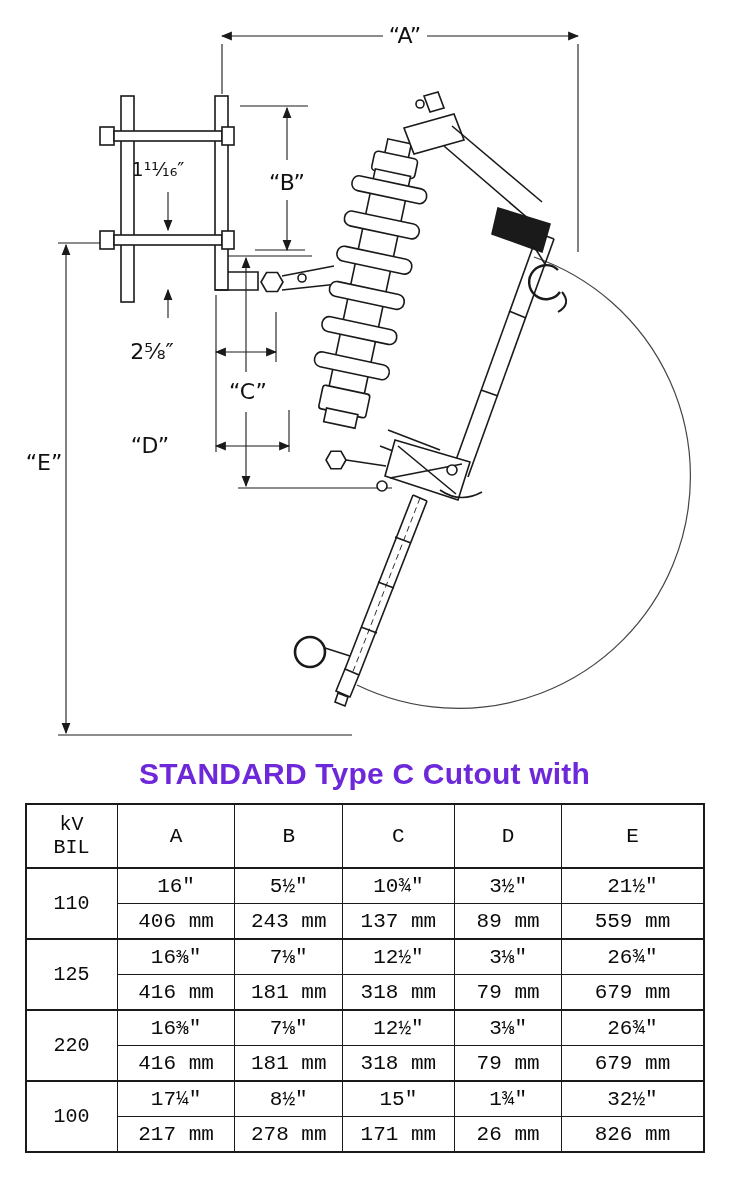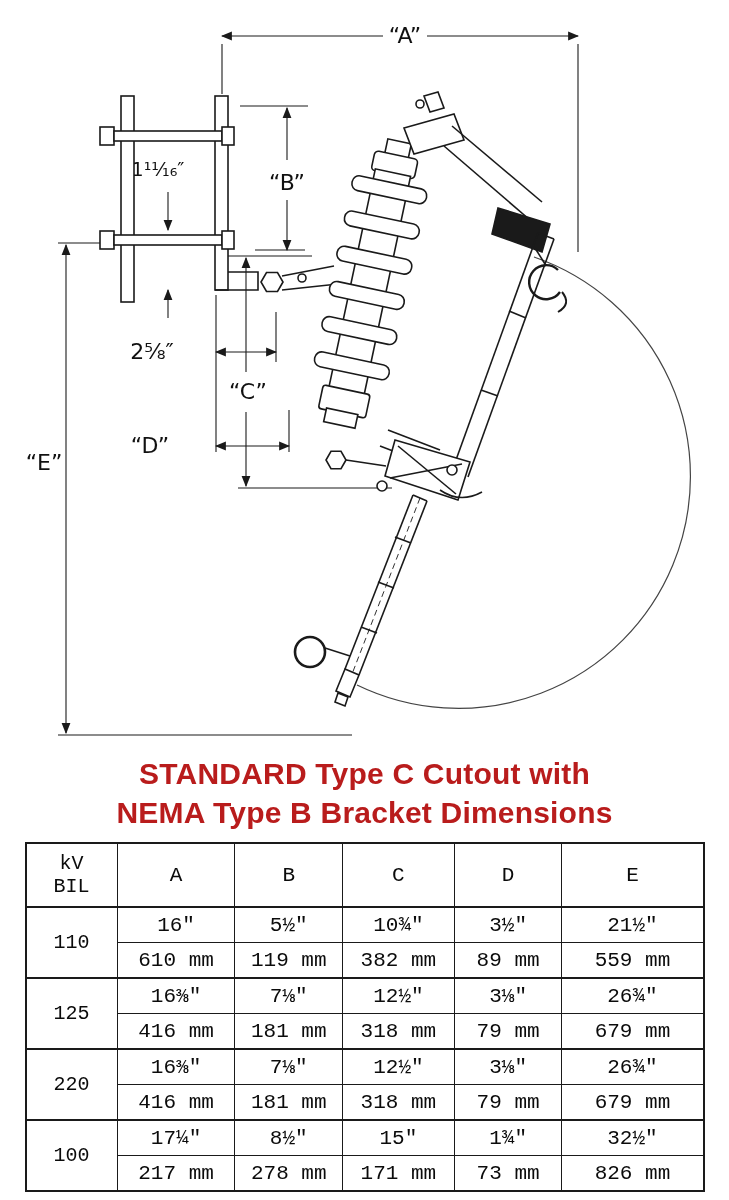--- a/index.html
+++ b/index.html
@@ -2,21 +2,21 @@
 <html><head>
 <meta charset="utf-8">
 <style>
   html,body{margin:0;padding:0;background:#ffffff;}
   body{width:729px;font-family:"Liberation Serif",serif;color:#111;}
   .page{width:729px;}
   svg text{font-family:"DejaVu Sans",sans-serif;fill:#111;}
   .lbl{font-size:22px;}
   .lbl-sm{font-size:19px;}
   .title{ text-align:center; font-family:"Liberation Sans",sans-serif; font-weight:700;
-          font-size:30px; line-height:1.3; color:#b91c1c; margin:2px 0 10px 0; letter-spacing:0.2px;}
+          font-size:30px; line-height:1.3; color:#6d28d9; margin:2px 0 10px 0; letter-spacing:0.2px;}
   table.dims{ border-collapse:collapse; margin:10px auto 0 auto; width:680px;
           font-family:Liberation Mono, monospace; font-size:21px; color:#0b0b0b;
           border:2px solid #1a1a1a; }
   table.dims th, table.dims td{ border:1px solid #1a1a1a; text-align:center;
           font-weight:400; padding:2px 4px; height:30px; }
   table.dims thead th{ height:58px; border-bottom:2px solid #1a1a1a; }
   table.dims tr.grp td{ border-top:2px solid #1a1a1a; }
   .kv{font-size:20px;}
 </style>
 </head>
@@ -150,21 +150,20 @@
       <line x1="361" y1="627" x2="377" y2="633" fill="none"></line>
       <polygon points="345,669 359,675 350,697 336,691"></polygon>
       <polygon points="338,693 348,697 345,706 335,702"></polygon>
       <circle cx="310" cy="652" r="15" fill="none" stroke-width="2.6"></circle>
       <line x1="325" y1="648" x2="350" y2="656" fill="none"></line>
     </g>
   </svg>
 
   <div class="title">
     <div>STANDARD Type C Cutout with</div>
-    <div>NEMA Type B Bracket Dimensions</div>
   </div>
 
   <table class="dims">
     <colgroup>
       <col style="width:92px">
         <col style="width:118px">
         <col style="width:108px">
       <col style="width:112px">
         <col style="width:108px">
         <col style="width:142px">
@@ -185,23 +184,23 @@
     <tbody>
       <tr class="grp">
         <td class="kv" rowspan="2">110</td>
         <td>16"</td>
         <td>5½"</td>
         <td>10¾"</td>
         <td>3½"</td>
         <td>21½"</td>
       </tr>
       <tr>
-        <td>610 mm</td>
-        <td>119 mm</td>
-        <td>382 mm</td>
+        <td>406 mm</td>
+        <td>243 mm</td>
+        <td>137 mm</td>
         <td>89 mm</td>
         <td>559 mm</td>
       </tr>
 
       <tr class="grp">
         <td class="kv" rowspan="2">125</td>
         <td>16⅜"</td>
         <td>7⅛"</td>
         <td>12½"</td>
         <td>3⅛"</td>
@@ -236,18 +235,18 @@
         <td>17¼"</td>
         <td>8½"</td>
         <td>15"</td>
         <td>1¾"</td>
         <td>32½"</td>
       </tr>
       <tr>
         <td>217 mm</td>
         <td>278 mm</td>
         <td>171 mm</td>
-        <td>73 mm</td>
+        <td>26 mm</td>
         <td>826 mm</td>
       </tr>
     </tbody>
   </table>
 </div>
 
 </body></html>

